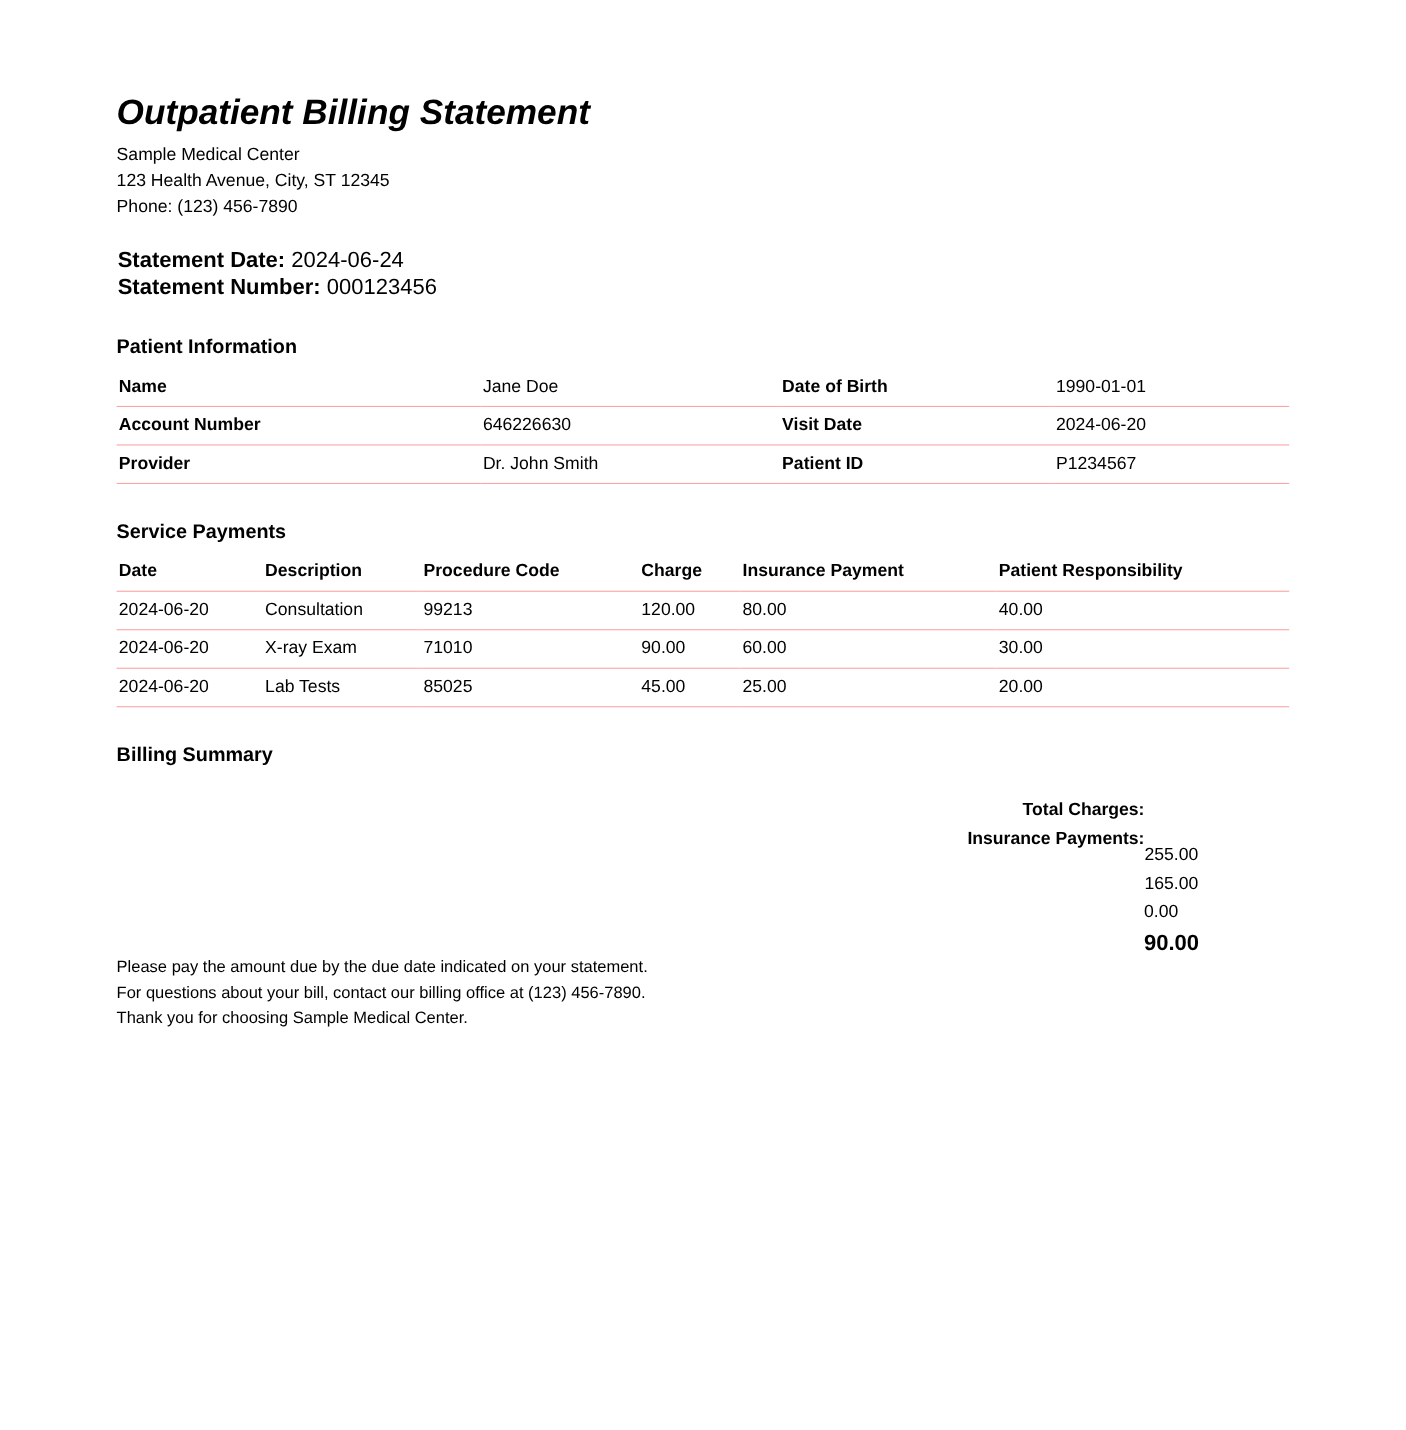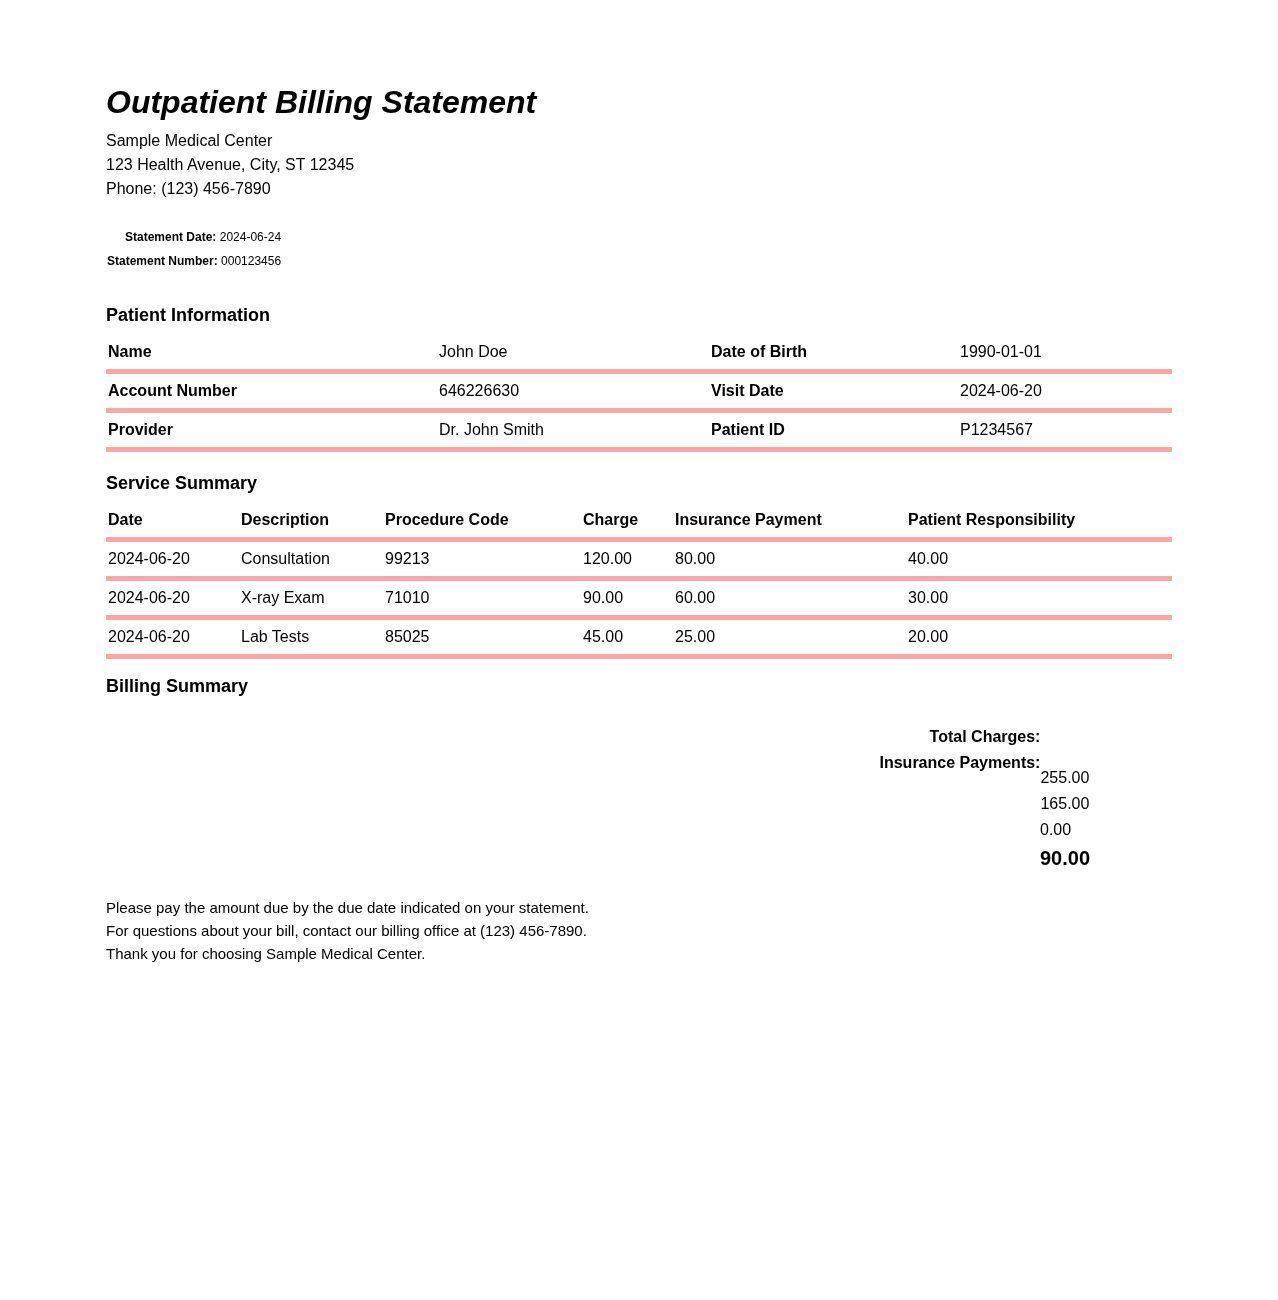--- a/index.html
+++ b/index.html
@@ -1,34 +1,34 @@
 <!DOCTYPE html>
 <html><head>
 <meta charset="utf-8">
 <style>
   html, body { margin: 0; padding: 0; background: #ffffff; }
   body { width: 1278px; height: 1300px; font-family: "Liberation Sans", sans-serif; color: #000; }
   .page { position: absolute; left: 106px; top: 0; width: 1066px; }
   h1 { position: absolute; top: 83px; left: 0; margin: 0; font-size: 32px; font-weight: bold; line-height: 38px; white-space: nowrap; font-style: italic; }
   .address { position: absolute; top: 129px; left: 0; font-size: 16px; line-height: 24px; }
-  .meta { position: absolute; top: 225px; left: 1px; font-size: 12px; line-height: 24px; text-align: right; }
+  .meta { position: absolute; top: 225px; left: 1px; font-size: 20px; line-height: 24px; }
   .meta b { font-weight: bold; }
   h2 { position: absolute; left: 0; margin: 0; font-size: 18px; font-weight: bold; line-height: 22px; white-space: nowrap; }
   table { position: absolute; left: 0; width: 1066px; border-collapse: collapse; font-size: 16px; }
-  td, th { padding: 0 2px; height: 34px; text-align: left; vertical-align: middle; border-bottom: 5px solid #fca5a5; white-space: nowrap; }
+  td, th { padding: 0 2px; height: 34px; text-align: left; vertical-align: middle; border-bottom: 1px solid #fca5a5; white-space: nowrap; }
   th { font-weight: bold; }
   .info td.label { font-weight: bold; }
   .info tr td { height: 34px; }
   .summary { position: absolute; top: 726px; right: 0; width: 600px; font-size: 16px; }
   .srow { display: flex; justify-content: flex-end; height: 26px; line-height: 22px; }
   .slabel { font-weight: bold; text-align: right; width: 470px; }
   .sval { text-align: left; width: 132px; margin-top: 41px; }
   .srow.total { font-size: 20px; height: 30px; line-height: 30px; margin-top: -2px; }
   .srow.total .sval { font-weight: bold; }
-  .footer { position: absolute; top: 868px; left: 0; font-size: 15px; line-height: 23px; margin-top: 28px; }
+  .footer { position: absolute; top: 868px; left: 0; font-size: 15px; line-height: 23px; }
 </style>
 </head>
 <body>
 
 <div class="page">
   <h1>Outpatient Billing Statement</h1>
 
   <div class="address">
     <div>Sample Medical Center</div>
     <div>123 Health Avenue, City, ST 12345</div>
@@ -45,40 +45,40 @@
   <table class="info" style="top:335px;">
     <colgroup>
         <col style="width:331px">
         <col style="width:272px">
         <col style="width:249px">
         <col>
       </colgroup>
     <tbody>
       <tr>
         <td class="label">Name</td>
-        <td>John Doe</td>
+        <td>Jane Doe</td>
         <td class="label">Date of Birth</td>
         <td>1990-01-01</td>
       </tr>
       <tr>
         <td class="label">Account Number</td>
         <td>646226630</td>
         <td class="label">Visit Date</td>
         <td>2024-06-20</td>
       </tr>
       <tr>
         <td class="label">Provider</td>
         <td>Dr. John Smith</td>
         <td class="label">Patient ID</td>
         <td>P1234567</td>
       </tr>
     </tbody>
   </table>
 
-  <h2 style="top:472px;">Service Summary</h2>
+  <h2 style="top:472px;">Service Payments</h2>
 
   <table class="services" style="top:503px;">
     <colgroup>
         <col style="width:133px">
         <col style="width:144px">
         <col style="width:198px">
         <col style="width:92px">
         <col style="width:233px">
         <col>
       </colgroup>

